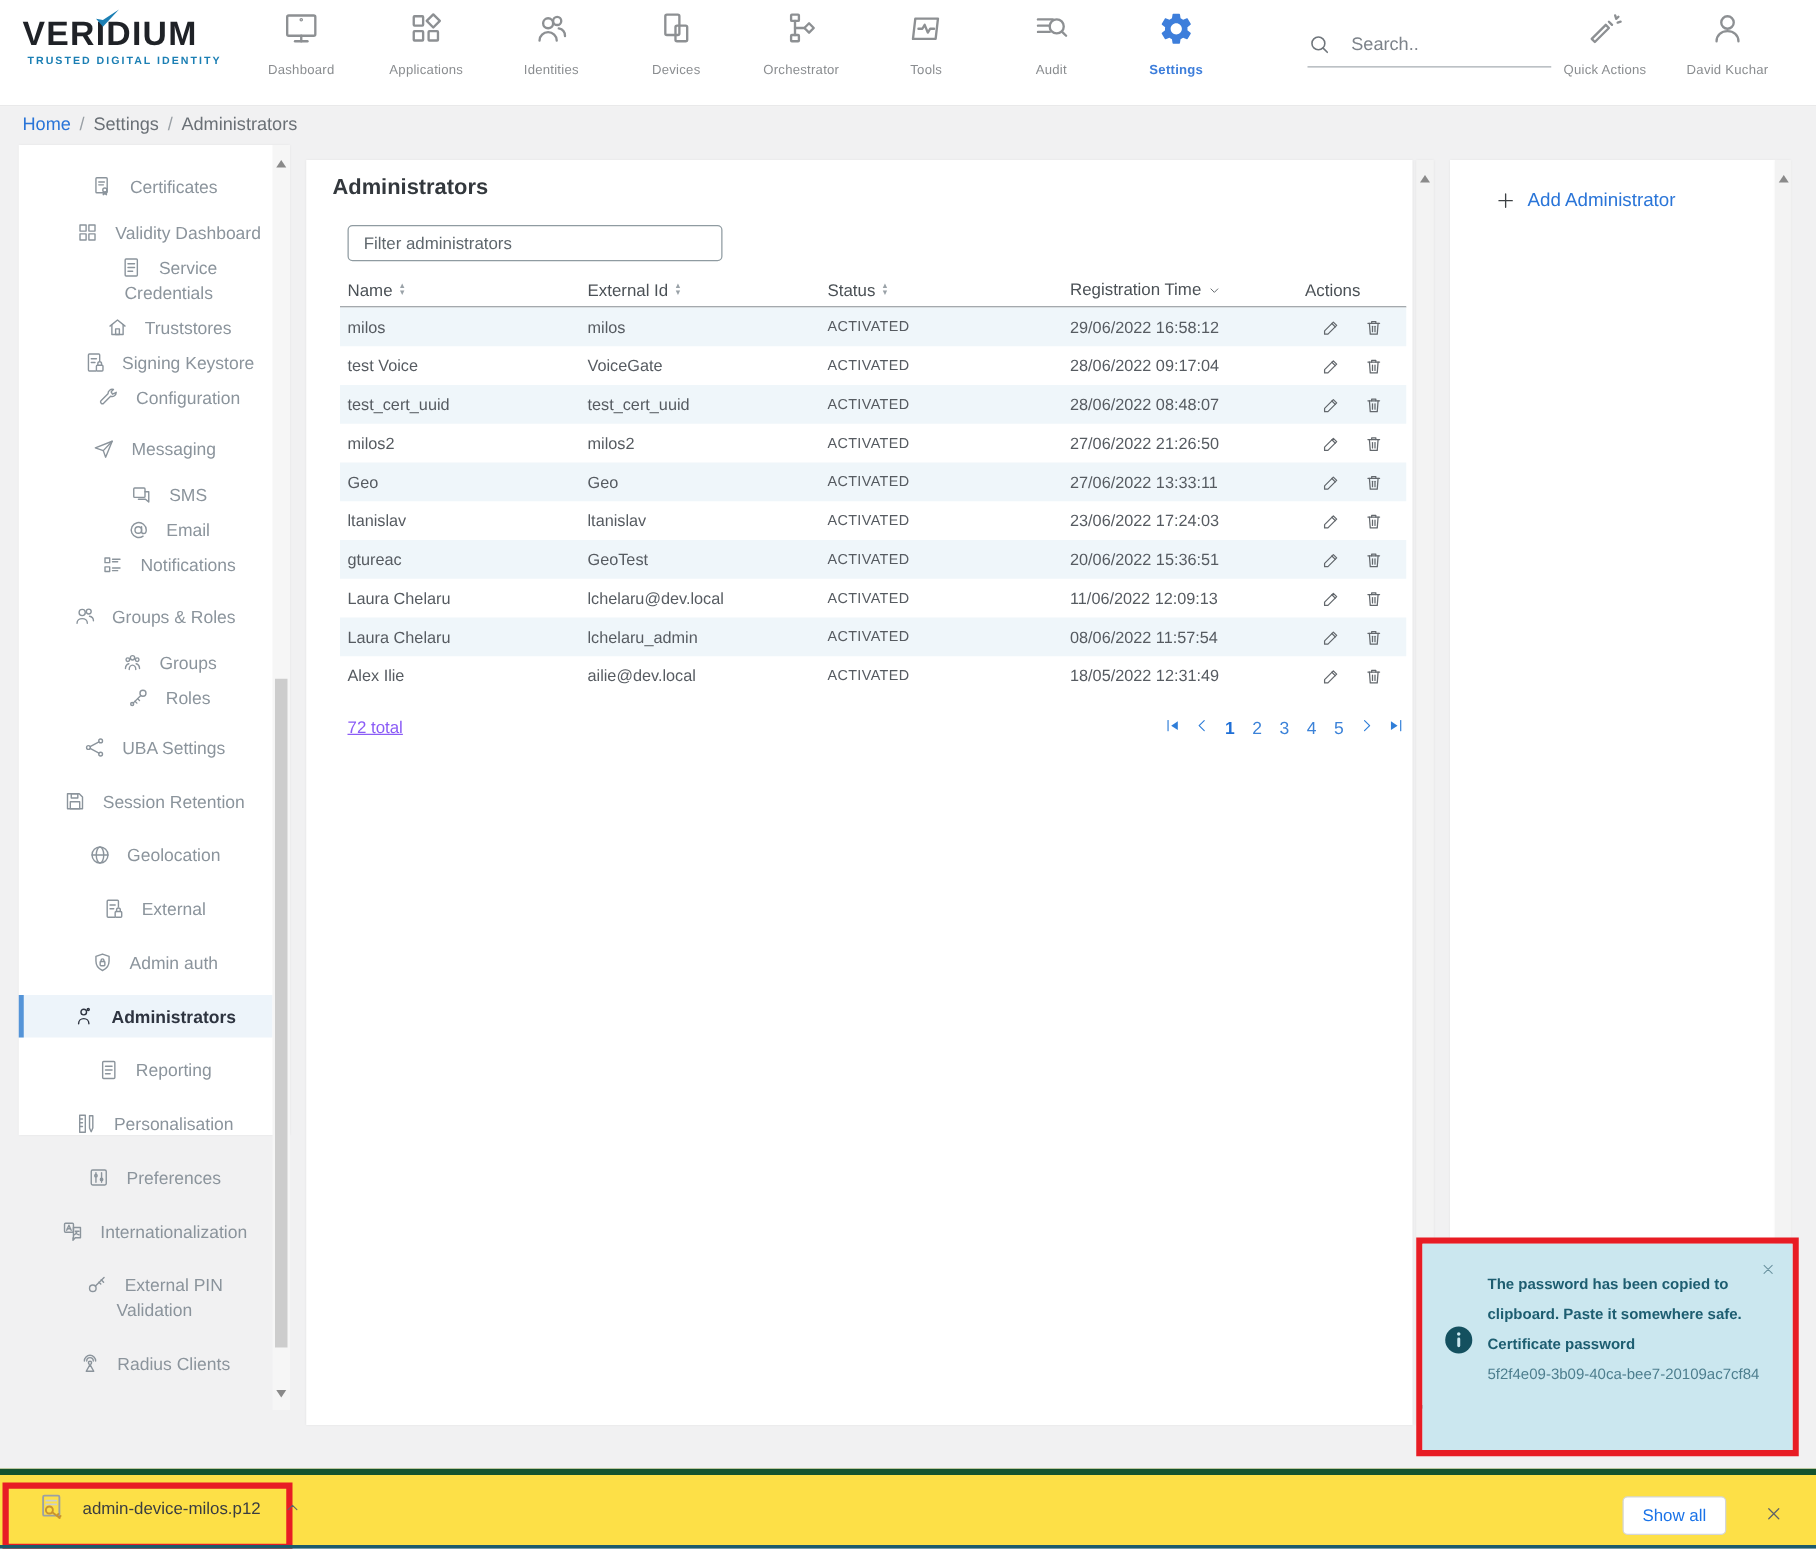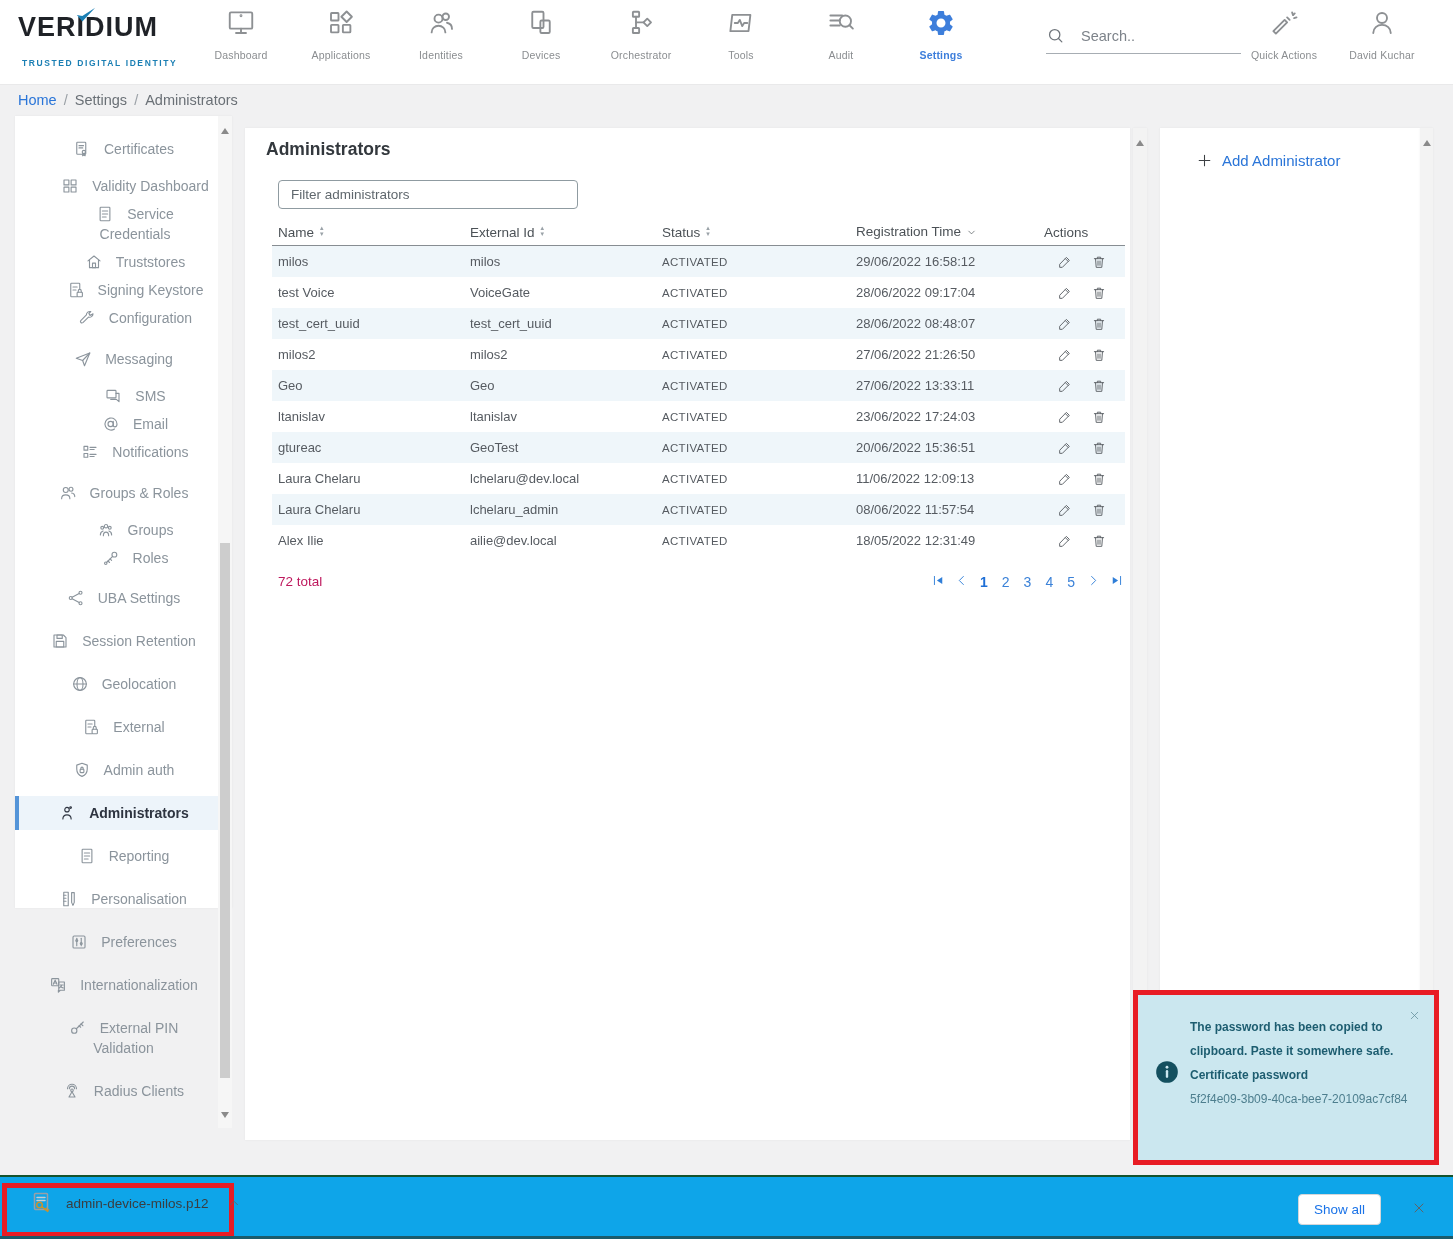--- a/index.html
+++ b/index.html
@@ -5,21 +5,21 @@
   * { margin:0; padding:0; box-sizing:border-box; }
   html,body { width:1453px; height:1239px; overflow:hidden; }
   body { font-family:"Liberation Sans", sans-serif; background:#f1f1f2; color:#565b61; }
   .screen { position:relative; width:1453px; height:1239px; }
 
   
   .topnav { position:absolute; left:0; top:0; width:1453px; height:85px; background:#fff; border-bottom:1px solid #e9e9ea; }
   .logo { position:absolute; left:18px; top:12px; width:160px; cursor:pointer; }
   .logo-name { font-size:27px; font-weight:700; letter-spacing:1px; color:#1f2227; line-height:30px; }
   .logo-check { position:absolute; left:57px; top:-5px; width:22px; height:16px; color:#1b7fb4; }
-  .logo-tag { font-size:8.5px; font-weight:700; letter-spacing:1.6px; color:#1b7fb4; margin-top:16px; padding-left:4px; }
+  .logo-tag { font-size:8.5px; font-weight:700; letter-spacing:1.6px; color:#1b7fb4; margin-top:1px; padding-left:4px; }
   .nav-items { position:absolute; left:202px; top:8px; display:flex; }
   .topnav-item { width:78px; margin-right:22px; text-align:center; color:#8d9093; cursor:pointer; }
   .topnav-item .nav-ic { width:30px; height:30px; margin:2px auto 0; }
   .topnav-item .nav-ic svg { width:30px; height:30px; }
   .topnav-item .lbl { font-size:10.5px; color:#8a8d90; margin-top:7px; letter-spacing:.2px; }
   .topnav-item.active { color:#3d7edb; }
   .topnav-item.active .lbl { color:#3d7edb; font-weight:700; }
   .search { position:absolute; left:1046px; top:26px; width:195px; border-bottom:1px solid #a7adb3; display:flex; align-items:center; padding-bottom:8px; }
   .search svg { width:19px; height:19px; color:#6f757b; flex:0 0 auto; }
   .search input { border:none; outline:none; font-size:14.5px; color:#565b61; margin-left:16px; width:150px; font-family:inherit; background:transparent; }
@@ -61,21 +61,21 @@
   .trow.stripe { background:#eff6fa; }
   .cell-status { font-size:11.5px; letter-spacing:.3px; }
   .sort-both { display:inline-block; font-size:7px; line-height:6px; color:#9aa2a8; margin-left:6px; vertical-align:1px; }
   .sort-both i { font-style:normal; display:block; }
   .sort-desc { display:inline-block; margin-left:5px; vertical-align:-2px; }
   .sort-desc svg { width:11px; height:11px; color:#4b5156; }
   .actions-cell { display:flex; gap:18px; padding-left:13px; }
   .act-btn { width:16px; height:16px; color:#63686d; cursor:pointer; background:none; border:none; padding:0; }
   .act-btn svg { width:16px; height:16px; }
   .table-footer { position:absolute; left:27px; top:445px; width:853px; display:flex; justify-content:space-between; align-items:center; }
-  .total { font-size:13.5px; color:#be185d; padding-left:6px; }
+  .total { font-size:13.5px; color:#8b5cf6; padding-left:6px;text-decoration:underline; }
   .pagination { display:flex; align-items:center; gap:6px; color:#3b82d8; }
   .pg-btn { width:17px; height:17px; color:#2f7ed8; cursor:pointer; background:none; border:none; padding:0; }
   .pg-btn svg { width:15px; height:15px; }
   .pg-num { font-size:14px; color:#3b82d8; cursor:pointer; padding:0 4px; text-decoration:none; }
   .pg-num.current { color:#1f6fd6; font-weight:700; }
 
   .sb-main { left:1133px; top:128px; width:14px; height:1012px; }
   .right-panel { left:1160px; top:128px; width:260px; height:1012px; }
   .sb-right { left:1420px; top:128px; width:13px; height:1012px; }
   .add-admin { position:absolute; left:36px; top:24px; display:flex; align-items:center; cursor:pointer; }
@@ -88,21 +88,21 @@
   .toast { position:absolute; inset:0; background:#cbe7ef; padding:20px 14px 12px 16px; display:flex; }
   .toast-close { position:absolute; right:13px; top:14px; width:13px; height:13px; color:#69929f; cursor:pointer; background:none; border:none; padding:0; }
   .toast-close svg { width:13px; height:13px; }
   .toast-ic { flex:0 0 26px; margin-top:44px; }
   .toast-ic svg { width:26px; height:26px; }
   .toast-body { margin-left:10px; width:222px; font-size:12px; line-height:24px; }
   .toast-title { font-weight:700; color:#1d5d70; }
   .toast-pass { color:#4d7e8e; word-break:break-all; }
 
   
-  .download-bar { position:absolute; left:0; top:1175px; width:1453px; height:61px; background:#0ea5e9; border-top:2px solid #14532d; }
+  .download-bar { position:absolute; left:0; top:1175px; width:1453px; height:61px; background:#fde047; border-top:5px solid #14532d; }
   .dl-annot { position:absolute; left:2px; top:6px; width:232px; height:54px; border:5px solid #e81c24; }
   .dl-chip { position:absolute; left:30px; top:14px; display:flex; align-items:center; cursor:pointer; }
   .dl-file-ic { width:24px; height:24px; }
   .dl-file-ic svg { width:24px; height:24px; }
   .dl-name { font-size:13.5px; color:#3a3d40; margin-left:12px; }
   .dl-caret { width:14px; height:14px; color:#5f6368; margin-left:18px; cursor:pointer; background:none; border:none; padding:0; }
   .dl-caret svg { width:14px; height:14px; }
   .show-all { position:absolute; right:72px; top:17px; border:1px solid #d4d6d9; border-radius:4px; background:#fff; color:#1a73e8; font-size:13.5px; padding:7px 15px; cursor:pointer; font-family:inherit; }
   .dl-close { position:absolute; right:26px; top:23px; width:16px; height:16px; color:#5f6368; cursor:pointer; background:none; border:none; padding:0; }
   .dl-close svg { width:16px; height:16px; }

